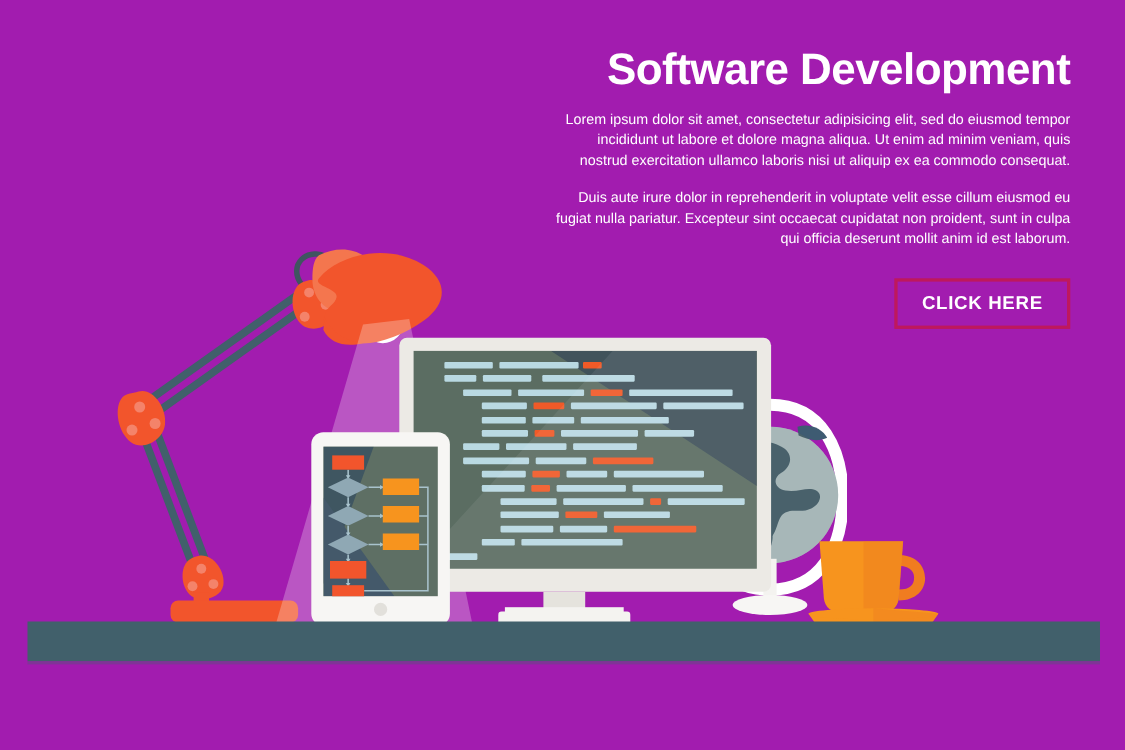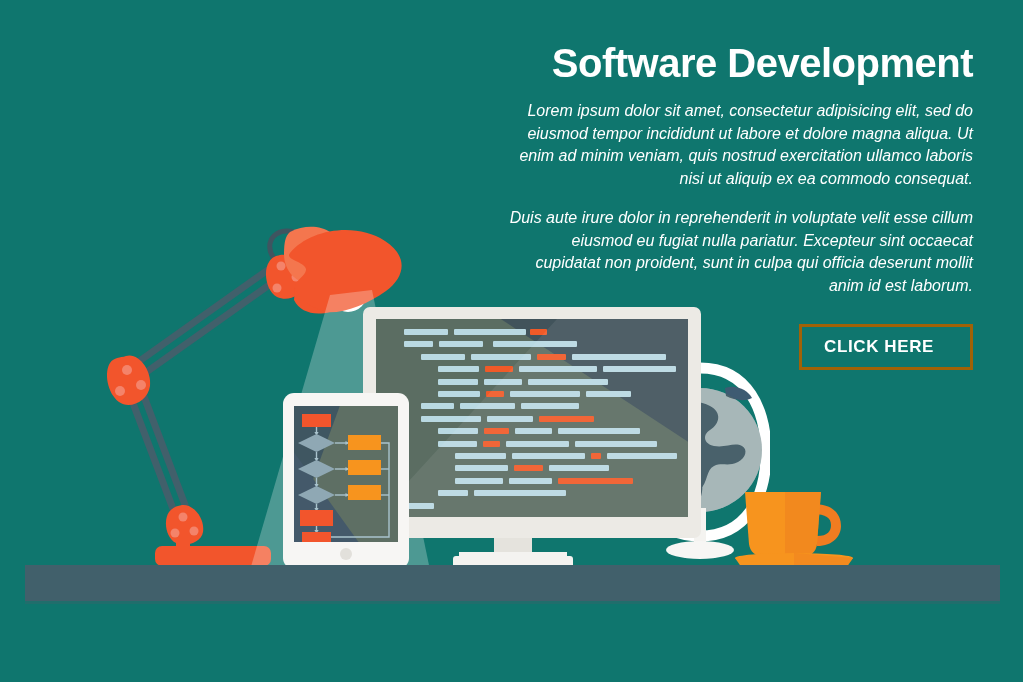--- a/index.html
+++ b/index.html
@@ -9,52 +9,51 @@
     background: #ffffff;
   }
   body {
     font-family: "Liberation Sans", sans-serif;
   }
   #stage {
     position: relative;
     width: 1023px;
     height: 682px;
     overflow: hidden;
-    background: #0f766e;
+    background: #a21caf;
   }
   
   #text-block {
     position: absolute;
     right: 50px;
     top: 42px;
     width: 470px;
     text-align: right;
     z-index: 40;
   }
   #headline {
     font-size: 40px;
     font-weight: bold;
     color: #ffffff;
     letter-spacing: -0.5px;
     line-height: 1.05;
     margin: 0 0 16px 0;
     white-space: nowrap;
   }
   .para {
-    font-size: 16px;
+    font-size: 13px;
     line-height: 1.42;
     color: #ffffff;
     margin: 0 0 16px 0;
-    font-style: italic;
   }
   #cta-button {
     display: inline-block;
     margin-top: 10px;
-    padding: 11px 36px 12px 22px;
-    border: 3px solid #a16207;
+    padding: 11px 22px 12px 22px;
+    border: 3px solid #be185d;
     color: #ffffff;
     font-size: 17px;
     font-weight: bold;
     letter-spacing: 0.6px;
     cursor: pointer;
     background: transparent;
     line-height: 1;
   }
 
   

